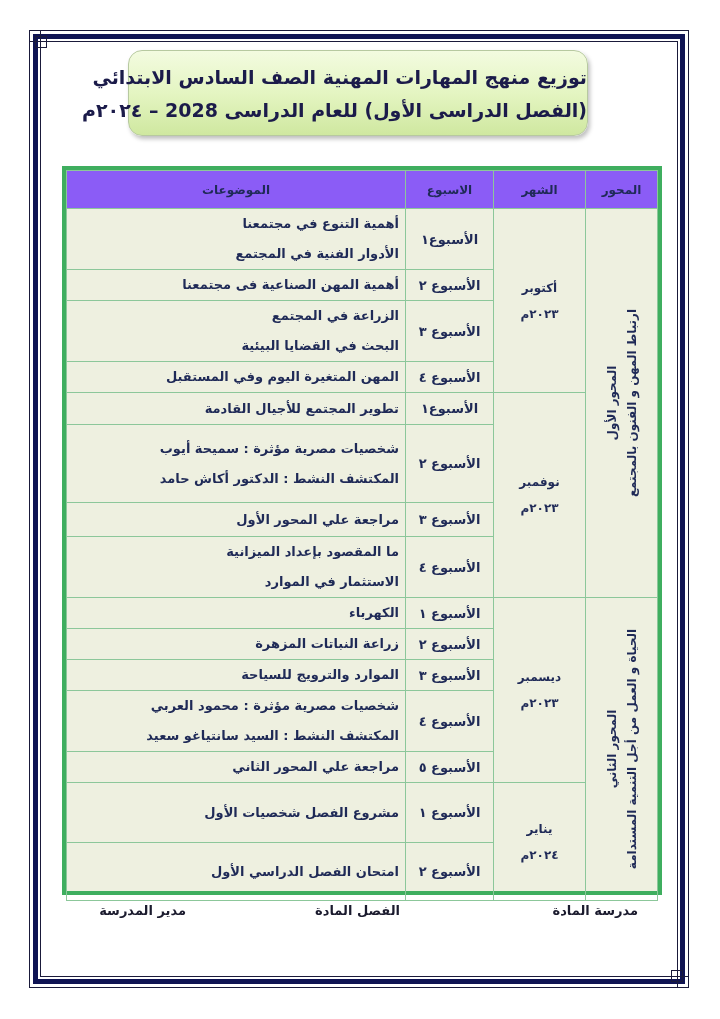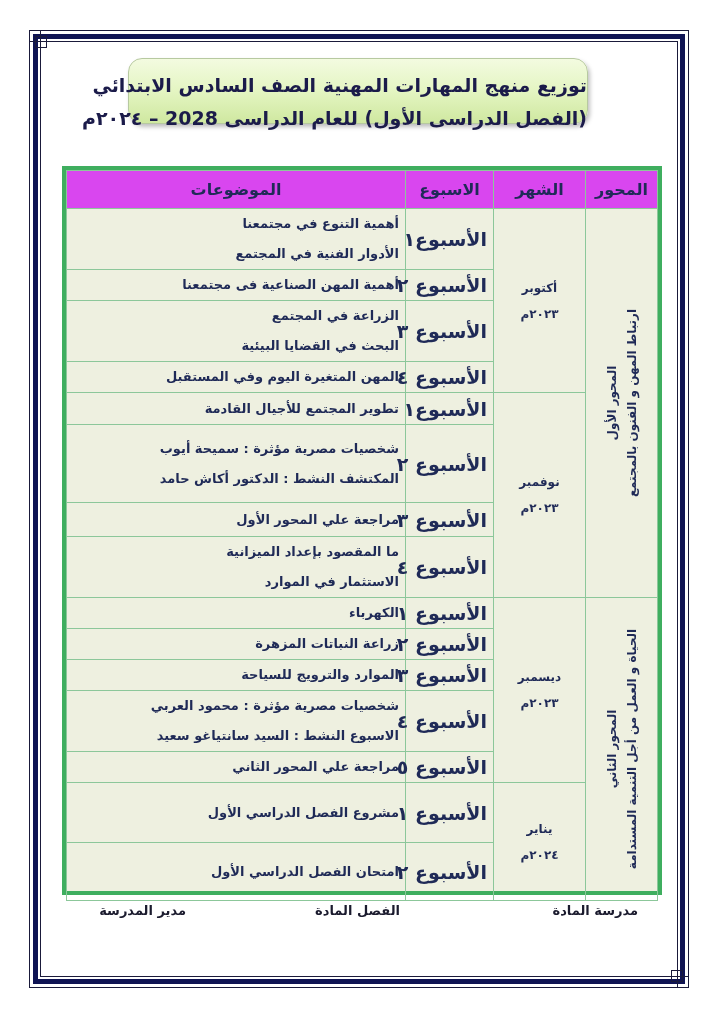--- a/index.html
+++ b/index.html
@@ -16,44 +16,44 @@
     border: 5px solid #0f1454; box-sizing: border-box;
   }
   .frame-inner {
     position: absolute; left: 40px; top: 41px; width: 638px; height: 936px;
     border: 1px solid #1a1a3a; box-sizing: border-box;
   }
   .corner {
     position: absolute; width: 12px; height: 12px; border: 1px solid #1a1a3a; box-sizing: border-box;
   }
   .title-box {
-    position: absolute; left: 128px; top: 58px; width: 460px; height: 66px;
+    position: absolute; left: 128px; top: 50px; width: 460px; height: 86px;
     border-radius: 14px; border: 1px solid #b7c9a0;
     background: linear-gradient(180deg, #f3fbe0 0%, #e4f5c2 50%, #cfe8a0 100%);
     box-shadow: 2px 3px 4px rgba(0,0,0,0.25);
     direction: rtl; text-align: center; box-sizing: border-box; padding-top: 10px;
   }
   .title-line {
     font-family: "DejaVu Sans", sans-serif; font-weight: bold; font-size: 19px;
     color: #1b1b4a; line-height: 33px; white-space: nowrap;
   }
   .table-wrap {
     position: absolute; left: 62px; top: 166px; width: 600px; height: 729px;
     border: 4px solid #3fae5f; box-sizing: border-box; background: #eef0e0;
   }
   table {
     border-collapse: collapse; width: 100%; height: 100%; direction: rtl; table-layout: fixed;
   }
   td, th {
     border: 1px solid #8cc79a; padding: 0 6px; vertical-align: middle;
     font-family: "DejaVu Sans", sans-serif; font-weight: bold; color: #1f2a57;
   }
-  th { font-size: 16px; font-weight: bold; text-align: center; background: #d946ef; height: 37px; }
+  th { font-size: 12px; font-weight: bold; text-align: center; background: #8b5cf6; height: 37px; }
   td.topic { font-size: 13px; text-align: right; line-height: 30px; white-space: nowrap; overflow: hidden; }
-  td.week { font-size: 19px; text-align: center; white-space: nowrap; }
+  td.week { font-size: 13px; text-align: center; white-space: nowrap; }
   td.month { font-size: 12px; text-align: center; line-height: 26px; }
   td.axis { padding: 0; position: relative; }
   .axis-text {
     position: absolute; left: 50%; top: 50%;
     transform: translate(-50%, -50%) rotate(-90deg);
     white-space: nowrap; text-align: center; font-size: 12px; line-height: 20px; font-weight: bold;
   }
   .topic-line { display: block; }
   .signatures {
     position: absolute; left: 62px; top: 903px; width: 600px; height: 26px;
@@ -197,39 +197,39 @@
         <td class="week">الأسبوع ٣</td>
         <td class="topic">
           <span class="topic-line">الموارد والترويج للسياحة</span>
         </td>
       </tr>
 
       <tr style="height:60px">
         <td class="week">الأسبوع ٤</td>
         <td class="topic">
           <span class="topic-line">شخصيات مصرية مؤثرة : محمود العربي</span>
-          <span class="topic-line">الاسبوع النشط : السيد سانتياغو سعيد</span>
+          <span class="topic-line">المكتشف النشط : السيد سانتياغو سعيد</span>
         </td>
       </tr>
 
       <tr style="height:30px">
         <td class="week">الأسبوع ٥</td>
         <td class="topic">
           <span class="topic-line">مراجعة علي المحور الثاني</span>
         </td>
       </tr>
 
       <tr style="height:60px">
         <td class="month" rowspan="2">
           <div>يناير</div>
           <div>٢٠٢٤م</div>
         </td>
         <td class="week">الأسبوع ١</td>
         <td class="topic">
-          <span class="topic-line">مشروع الفصل الدراسي الأول</span>
+          <span class="topic-line">مشروع الفصل شخصيات الأول</span>
         </td>
       </tr>
 
       <tr style="height:58px">
         <td class="week">الأسبوع ٢</td>
         <td class="topic">
           <span class="topic-line">امتحان الفصل الدراسي الأول</span>
         </td>
       </tr>
     </tbody>

